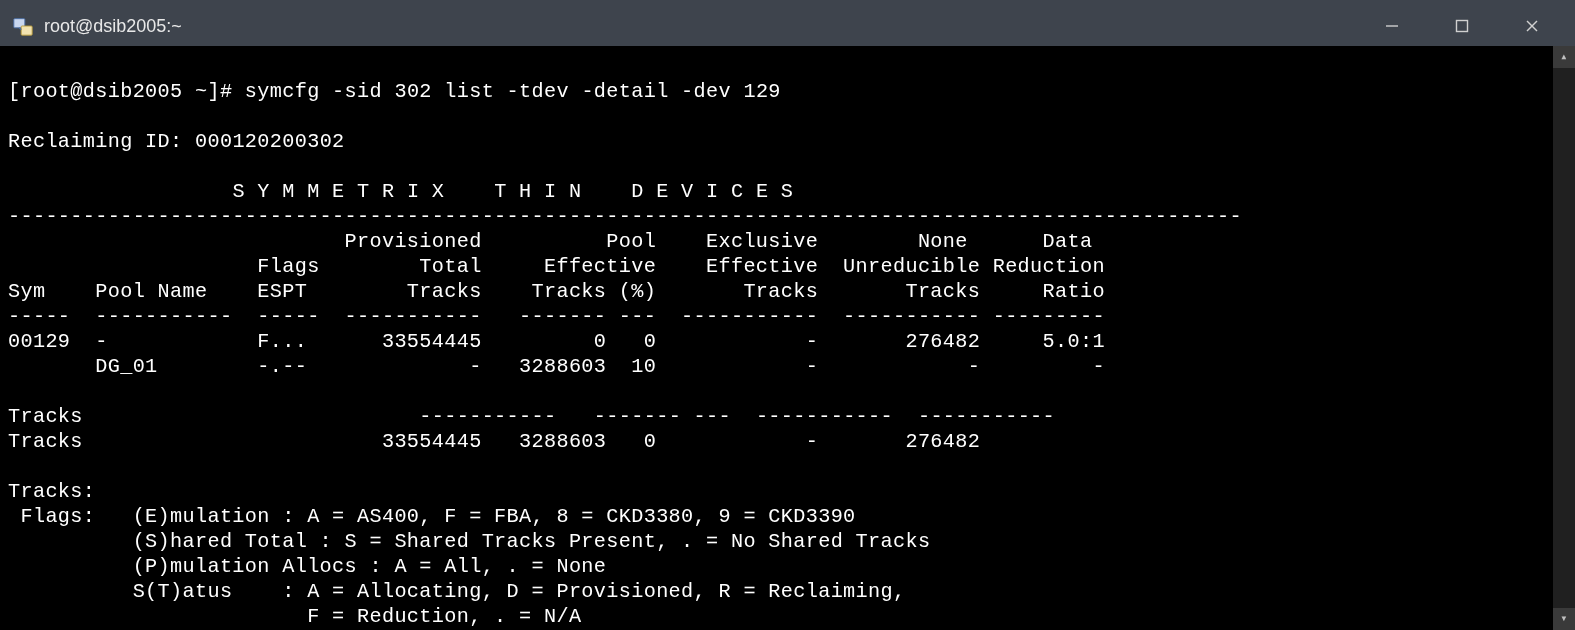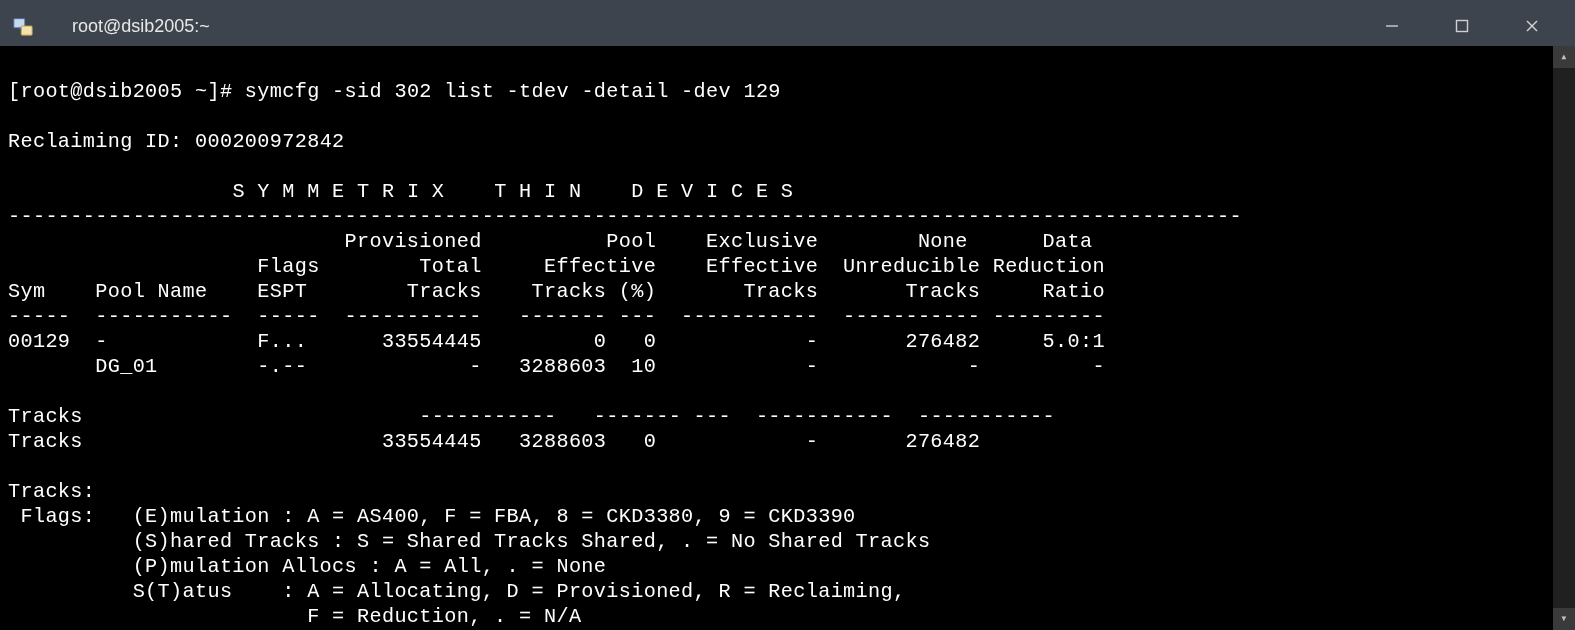--- a/index.html
+++ b/index.html
@@ -12,21 +12,20 @@
     }
     .titlebar {
       height: 46px;
       background: #3e444d;
       display: flex;
       align-items: center;
       padding: 6px 8px 0 12px;
       color: #e8e8e8;
       font-family: 'Segoe UI', Tahoma, sans-serif;
       font-size: 18px;
-      gap: 28px;
     }
     .titlebar-icon {
       width: 22px;
       height: 22px;
       margin-right: 10px;
       display: inline-flex;
       align-items: center;
     }
     .titlebar-title { flex: 1; }
     .win-controls { display: flex; gap: 0; }
@@ -99,37 +98,37 @@
           <line x1="2" y1="2" x2="12" y2="12" stroke="currentColor" stroke-width="1.4"></line>
           <line x1="12" y1="2" x2="2" y2="12" stroke="currentColor" stroke-width="1.4"></line>
         </svg>
     </div>
   </div>
 </div>
 
 <div class="terminal">
 <span>[root@dsib2005 ~]#</span> <span>symcfg -sid 302 list -tdev -detail -dev 129</span>
 
-<span>Reclaiming ID:</span> <span>000200972842</span>
+<span>Reclaiming ID:</span> <span>000120200302</span>
 
                   <span>S Y M M E T R I X    T H I N    D E V I C E S</span>
 <span>---------------------------------------------------------------------------------------------------</span>
 <span>                           Provisioned          Pool    Exclusive        None      Data</span>
 <span>                    Flags        Total     Effective    Effective  Unreducible Reduction</span>
 <span>Sym    Pool Name    ESPT        Tracks    Tracks (%)       Tracks       Tracks     Ratio</span>
 <span>-----  -----------  -----  -----------   ------- ---  -----------  ----------- ---------</span>
 <span>00129  -            F...      33554445         0   0            -       276482     5.0:1</span>
 <span>       DG_01        -.--             -   3288603  10            -            -         -</span>
 
 <span>Tracks</span><span>                           -----------   ------- ---  -----------  -----------</span>
 <span>Tracks                        33554445   3288603   0            -       276482</span>
 
 <span>Tracks:</span>
 <span> Flags:   (E)mulation : A = AS400, F = FBA, 8 = CKD3380, 9 = CKD3390</span>
-<span>          (S)hared Tracks : S = Shared Tracks Shared, . = No Shared Tracks</span>
+<span>          (S)hared Total : S = Shared Tracks Present, . = No Shared Tracks</span>
 <span>          (P)mulation Allocs : A = All, . = None</span>
 <span>          S(T)atus    : A = Allocating, D = Provisioned, R = Reclaiming,</span>
 <span>                        F = Reduction, . = N/A</span>
 
 <div class="scrollbar">
   <div class="scroll-arrow">▴</div>
   <div class="scroll-track"></div>
   <div class="scroll-arrow">▾</div>
 </div>
 </div>

